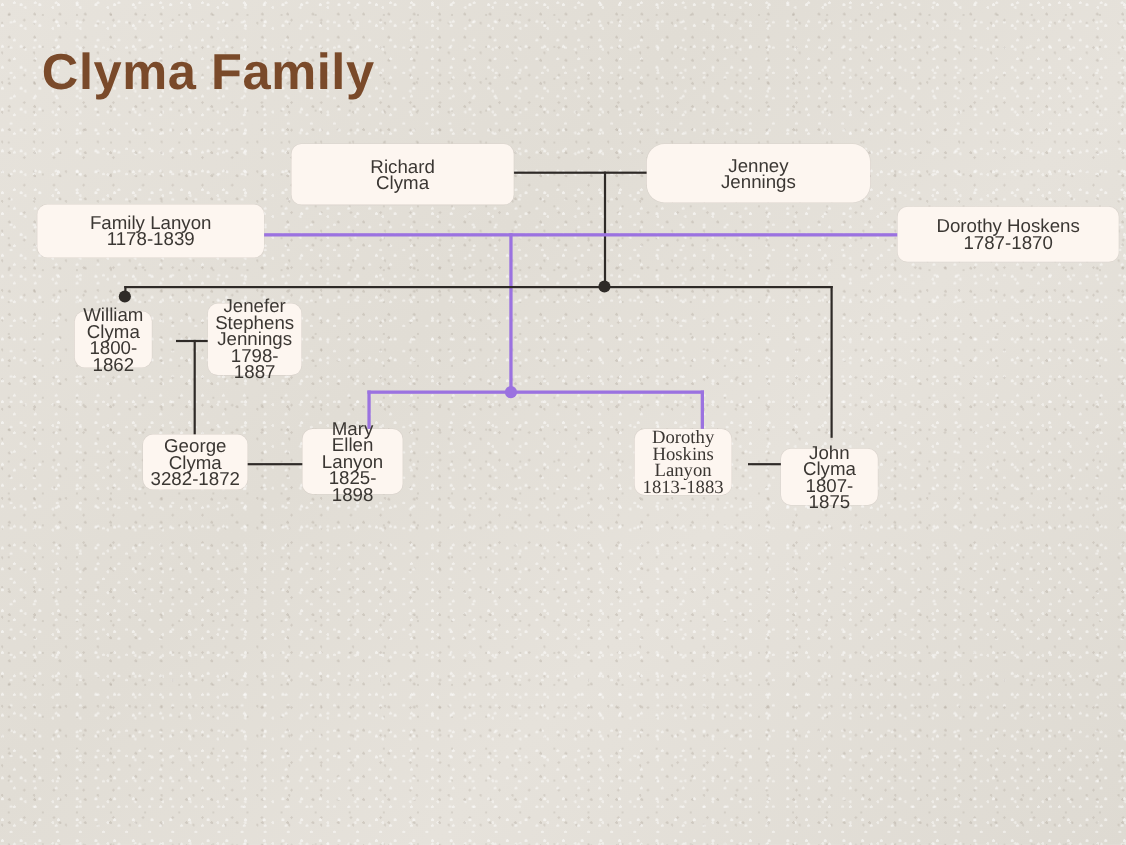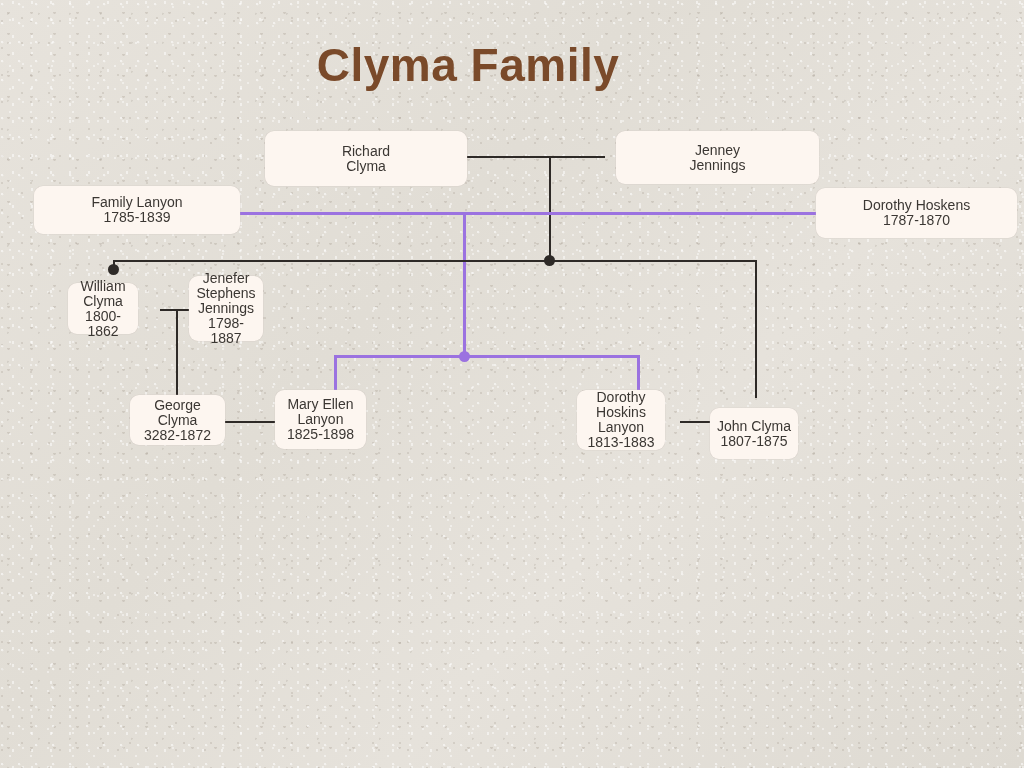--- a/index.html
+++ b/index.html
@@ -32,39 +32,40 @@
       17px 19px, 23px 21px, 19px 17px, 27px 25px,
       21px 23px, 29px 27px, 25px 19px, 31px 29px,
       100% 100%;
   }
 
   #title {
     position: absolute;
     left: 0;
     top: 38px;
     width: 936px;
-    text-align: center;
+    text-align: left;
     font-size: 46px;
     font-weight: bold;
     letter-spacing: 0.5px;
     color: #7a4a2a;
     user-select: none;
+    padding-left: 38px;
   }
 
   .node {
     position: absolute;
     background: #fdf6f0;
     border-radius: 9px;
     box-sizing: border-box;
     display: flex;
     align-items: center;
     justify-content: center;
     text-align: center;
     color: #3b3733;
-    font-size: 14px;
+    font-size: 17px;
     line-height: 15px;
     padding: 4px 6px;
     z-index: 3;
     box-shadow: 0 0 0 0.5px rgba(200,190,182,0.35);
   }
   .node span { display: block; }
 
   .edge {
     position: absolute;
     z-index: 1;
@@ -104,66 +105,66 @@
       <div class="dot dark" style="left: 544px; top: 255px; width: 11px; height: 11px;"></div>
       <div class="dot purple" style="left: 459px; top: 351px; width: 11px; height: 11px;"></div>
     </div>
   <div id="nodes-layer">
       <div class="node" style="left: 265px; top: 131px; width: 202px; height: 55px;">
         <div>
           <span>Richard</span>
           <span>Clyma</span>
         </div>
       </div>
-      <div class="node" style="left: 616px; top: 131px; width: 203px; height: 53px;">
+      <div class="node" style="left: 588px; top: 131px; width: 203px; height: 53px; border-radius: 16px;">
         <div>
           <span>Jenney</span>
           <span>Jennings</span>
         </div>
       </div>
       <div class="node" style="left: 34px; top: 186px; width: 206px; height: 48px;">
         <div>
           <span>Family Lanyon</span>
-          <span>1785-1839</span>
+          <span>1178-1839</span>
         </div>
       </div>
       <div class="node" style="left: 816px; top: 188px; width: 201px; height: 50px;">
         <div>
           <span>Dorothy Hoskens</span>
           <span>1787-1870</span>
         </div>
       </div>
       <div class="node" style="left: 68px; top: 283px; width: 70px; height: 51px;">
         <div>
           <span>William Clyma</span>
           <span>1800-1862</span>
         </div>
       </div>
-      <div class="node" style="left: 189px; top: 276px; width: 74px; height: 65px;">
+      <div class="node" style="left: 189px; top: 276px; width: 85px; height: 65px;">
         <div>
           <span>Jenefer</span>
           <span>Stephens</span>
           <span>Jennings</span>
           <span>1798-1887</span>
         </div>
       </div>
       <div class="node" style="left: 130px; top: 395px; width: 95px; height: 50px;">
         <div>
           <span>George Clyma</span>
           <span>3282-1872</span>
         </div>
       </div>
       <div class="node" style="left: 275px; top: 390px; width: 91px; height: 59px;">
         <div>
           <span>Mary Ellen</span>
           <span>Lanyon</span>
           <span>1825-1898</span>
         </div>
       </div>
-      <div class="node" style="left: 577px; top: 390px; width: 88px; height: 60px;">
+      <div class="node" style="left: 577px; top: 390px; width: 88px; height: 60px; font-family: Liberation Serif, serif;">
         <div>
           <span>Dorothy Hoskins</span>
           <span>Lanyon</span>
           <span>1813-1883</span>
         </div>
       </div>
       <div class="node" style="left: 710px; top: 408px; width: 88px; height: 51px;">
         <div>
           <span>John Clyma</span>
           <span>1807-1875</span>

